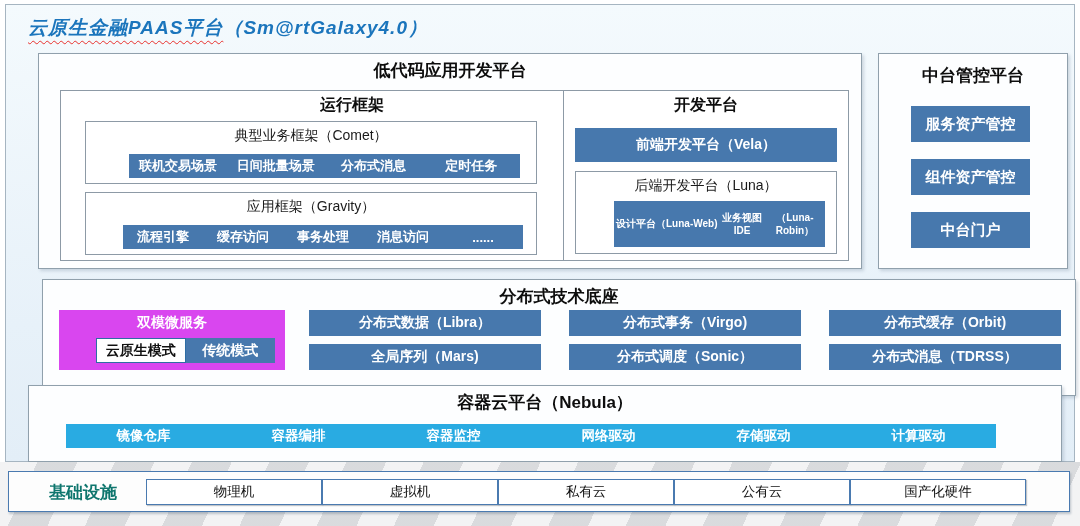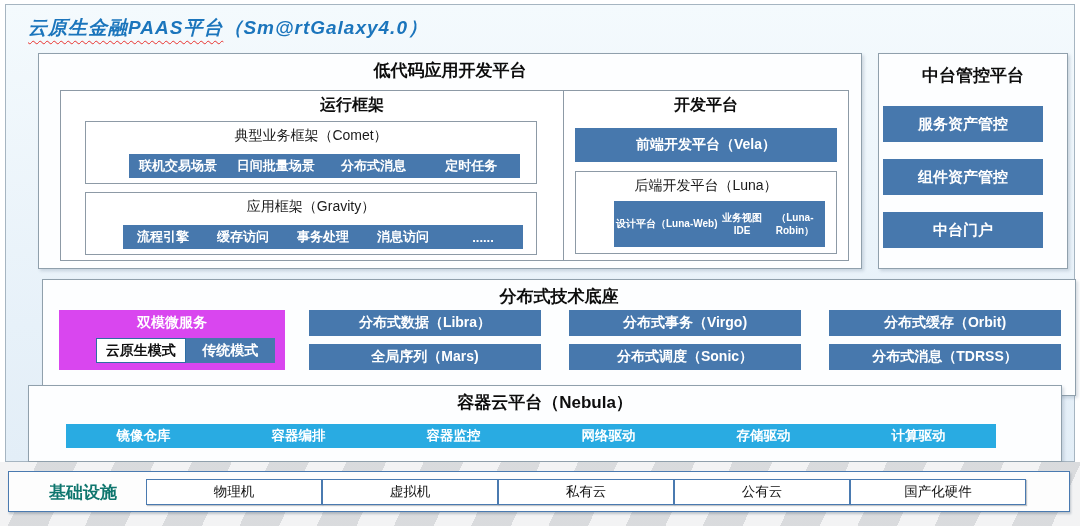--- a/index.html
+++ b/index.html
@@ -59,21 +59,21 @@
   .comet-row   .btn-blue { width:98px; }
   .gravity-row { left:10px; right:10px; top:32px; height:24px; }
   .gravity-row .btn-blue { width:80px; }
   .dev       { left:524px; top:36px;  width:286px; height:171px; }
   .vela      { position:absolute; left:11px; top:37px; width:262px; height:34px; font-size:14px; }
   .lunabox   { left:11px;  top:80px;  width:262px; height:83px;  }
   .luna-row  { left:11px; right:11px; top:29px; height:46px; }
   .luna-row .btn-blue { width:116px; font-size:10px; line-height:1.35; }
   
   .midctl { left:872px; top:48px; width:190px; height:216px; }
-  .midctl .btn-blue { position:absolute; left:4px; width:160px; height:36px; font-size:15px; }
+  .midctl .btn-blue { position:absolute; left:32px; width:119px; height:36px; font-size:15px; }
   
   .distributed { left:36px; top:274px; width:1034px; height:117px; }
   .dualmode {
     position:absolute; left:16px; top:30px; width:226px; height:60px;
     background:#d946ef;
   }
   .dualmode-title { position:absolute; left:0; right:0; top:4px; text-align:center; color:#fff; font-size:14px; font-weight:bold; }
   .dualmode-row { left:10px; right:10px; top:28px; height:25px; }
   .mode-white {
     width:99px; background:#ffffff; color:#111;

